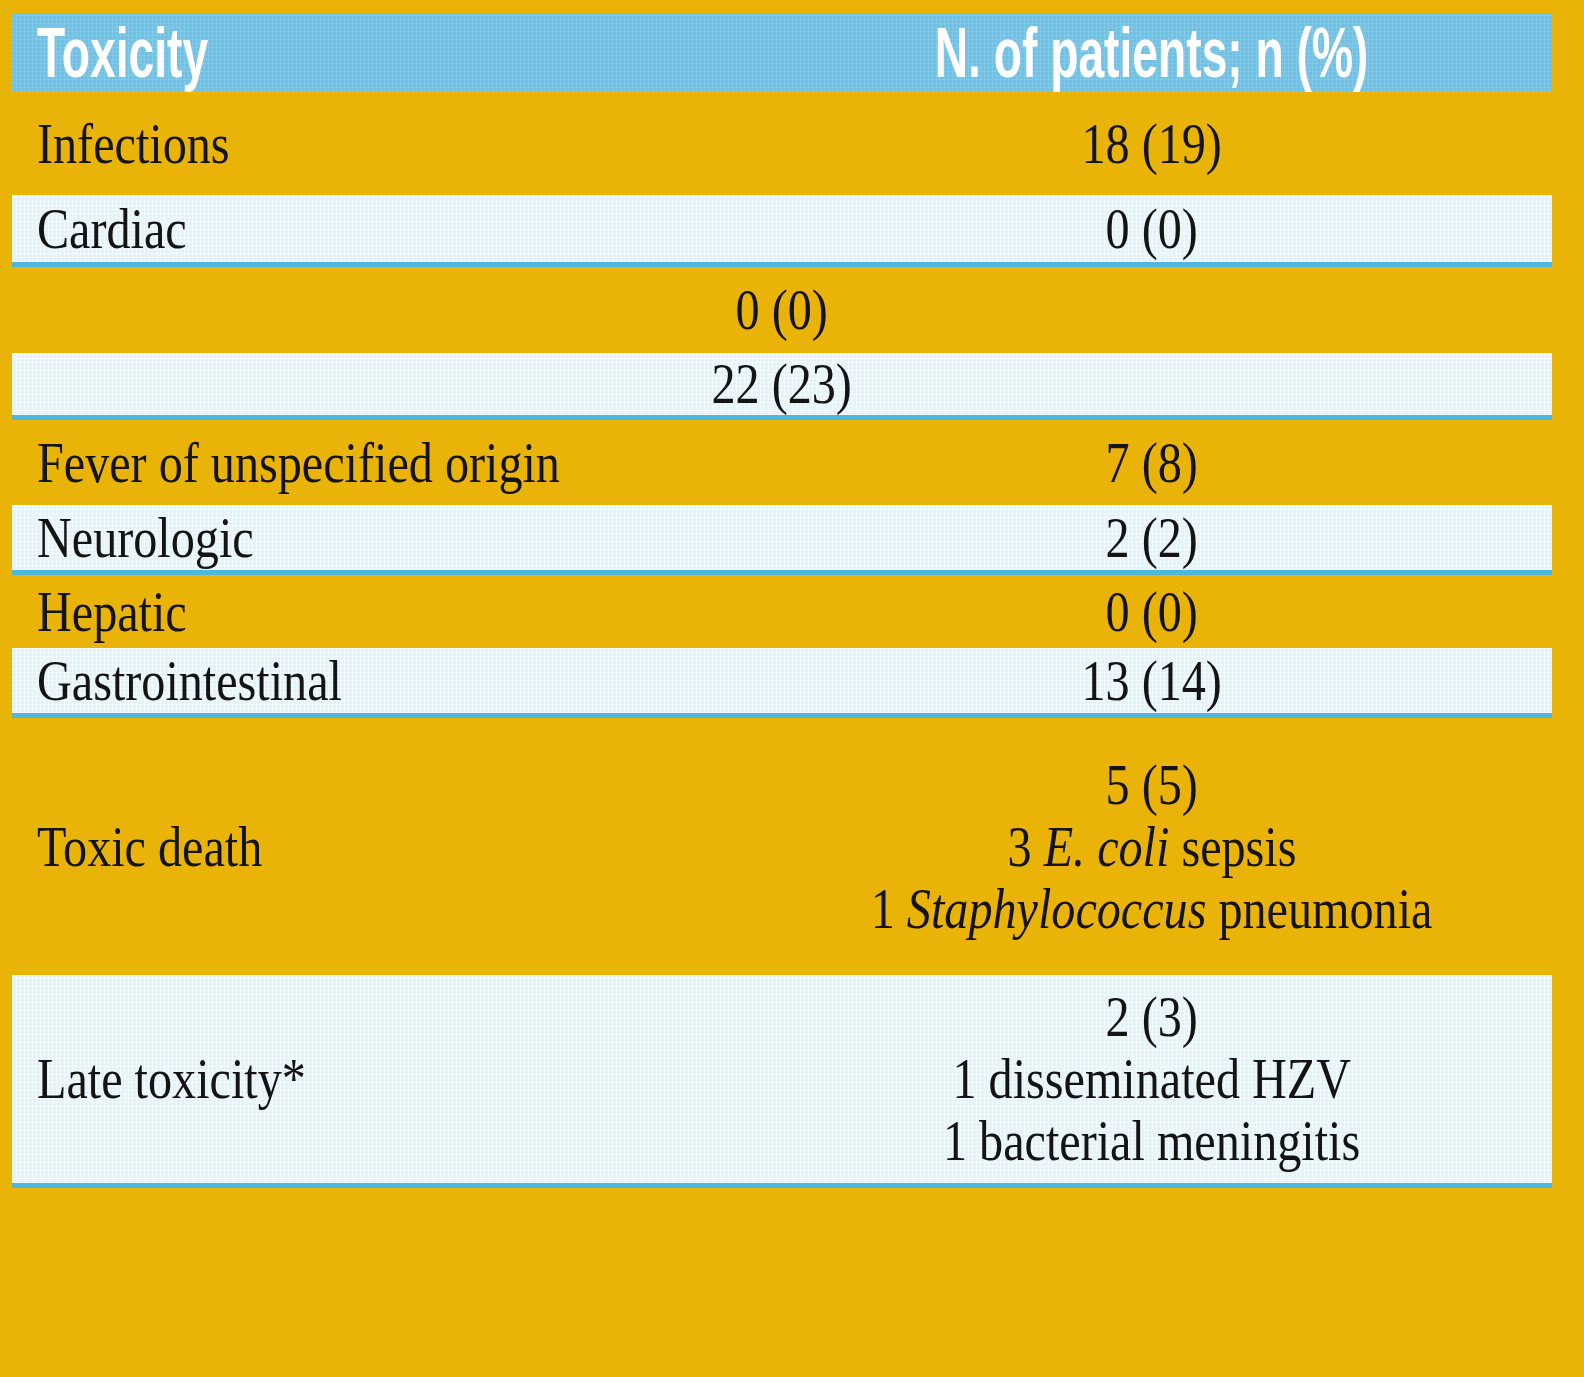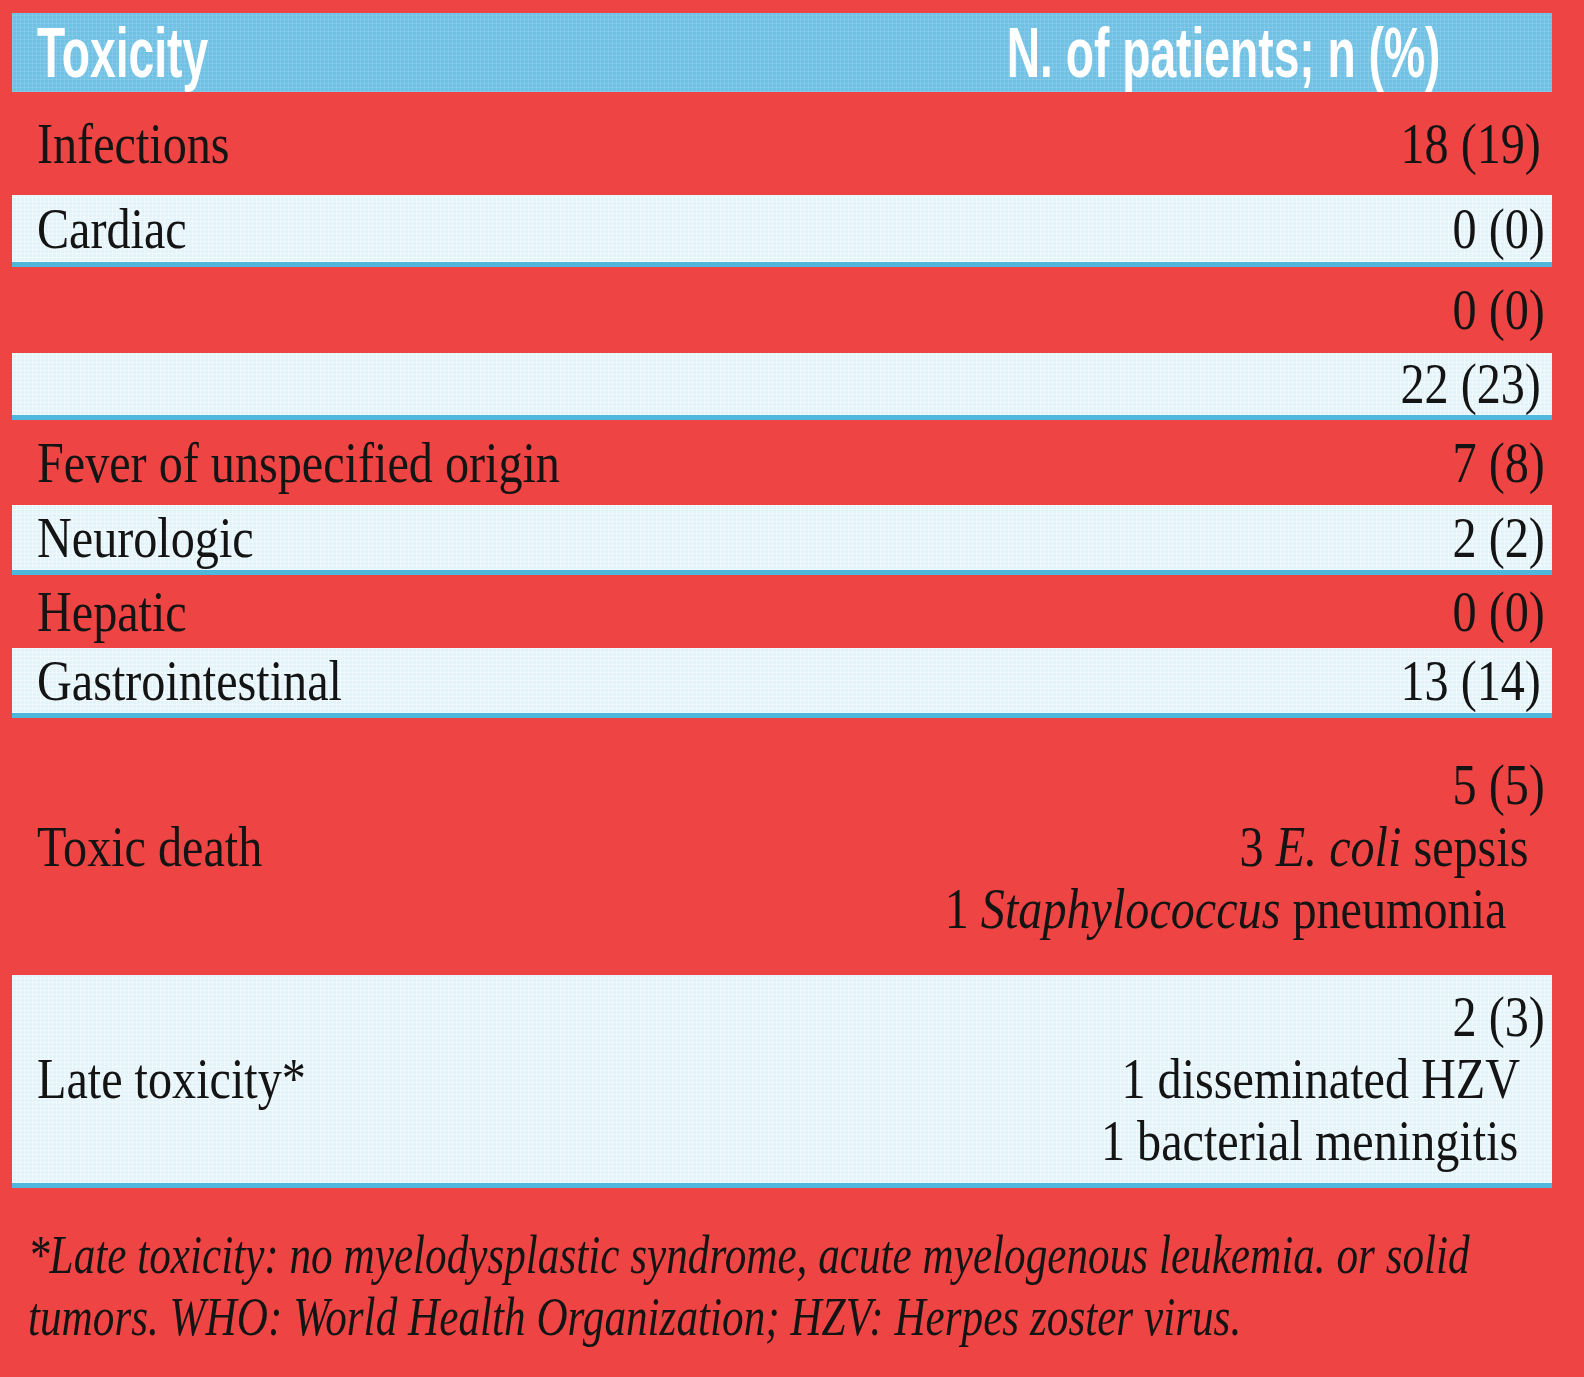--- a/index.html
+++ b/index.html
@@ -1,19 +1,19 @@
 <!DOCTYPE html>
 <html><head>
 <meta charset="utf-8">
 <style>
   html,body{margin:0;padding:0;background:#ffffff;}
   .page{
     position:relative;
     width:1584px;height:1377px;
-    background:#ef4444;
+    background:#eab308;
     font-family:"Liberation Serif","DejaVu Serif",serif;
     color:#141414;
     overflow:hidden;
   }
   .tbl{
     position:absolute;left:12px;top:13px;width:1540px;
     display:flex;flex-direction:column;
   }
   .row{display:flex;width:100%;}
   .row.shade{
@@ -26,21 +26,21 @@
     background-color:#71c1e4;
     background-image:
       repeating-linear-gradient(0deg, rgba(255,255,255,0.10) 0 1px, transparent 1px 4px),
       repeating-linear-gradient(90deg, rgba(255,255,255,0.10) 0 1px, transparent 1px 4px);
     font-family:"Liberation Sans","DejaVu Sans",sans-serif;
     font-weight:bold;color:#ffffff;
   }
   .rule{height:5px;width:100%;background:#4fb6dc;}
   .cell{display:flex;flex-direction:column;justify-content:center;}
   .cell.label{flex:0 0 48%;align-items:flex-start;padding-left:25px;box-sizing:border-box;}
-  .cell.value{flex:1 1 auto;align-items:flex-end;text-align:center;}
+  .cell.value{flex:1 1 auto;align-items:center;text-align:center;}
   .cx{
     display:inline-block;white-space:nowrap;
     font-size:56px;line-height:60px;
     transform:scaleX(0.86);
   }
   .cell.label .cx{transform-origin:left center;}
   .cell.value .cx{transform-origin:center center;}
   .head .cx{
     font-size:70px;line-height:74px;
     transform:scaleX(0.66);
@@ -178,21 +178,13 @@
         </div>
         <div class="vline">
           <span class="cx">1 bacterial meningitis</span>
         </div>
       </div>
     </div>
 
     <div class="rule"></div>
   </div>
 
-  <div class="footnote">
-    <div class="fline">
-      <span class="cx">*Late toxicity: no myelodysplastic syndrome, acute myelogenous leukemia. or solid</span>
-    </div>
-    <div class="fline">
-      <span class="cx">tumors. WHO: World Health Organization; HZV: Herpes zoster virus.</span>
-    </div>
-  </div>
 </div>
 
 </body></html>

